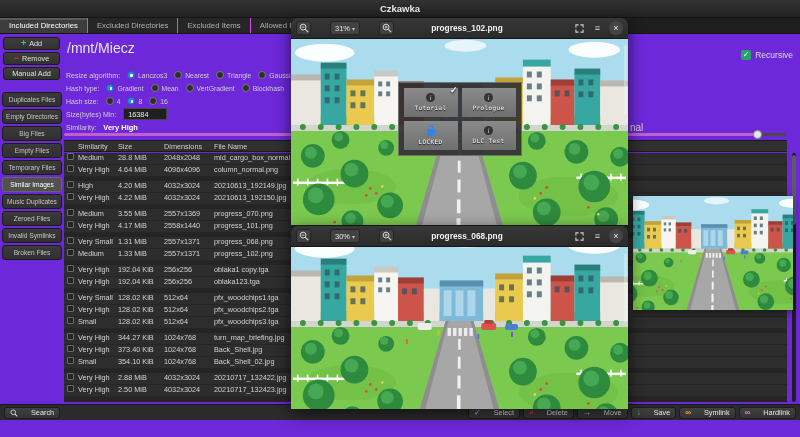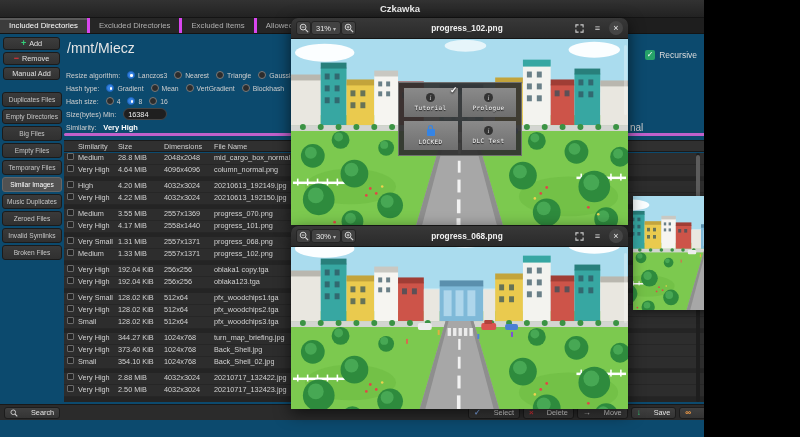--- a/index.html
+++ b/index.html
@@ -1,41 +1,41 @@
 <!DOCTYPE html>
 <html><head>
 <meta charset="utf-8">
 <style>
 *{margin:0;padding:0;box-sizing:border-box}
 html,body{width:800px;height:437px}
 body{background:#000;font-family:"Liberation Sans",sans-serif}
 button{font:inherit;color:inherit;background:none;border:none}
-#app{position:relative;width:704px;height:437px;background:#0c4a6e;overflow:hidden;color:#d6d6d6}
+#app{position:relative;width:800px;height:437px;background:#6d28d9;overflow:hidden;color:#d6d6d6}
 .titlebar{position:absolute;left:0;top:0;width:800px;height:18px;background:linear-gradient(#323232,#222);border-bottom:1px solid #141414;display:flex;align-items:center;justify-content:center;font-size:9.5px;font-weight:700;color:#ededed}
 .tabbar{position:absolute;left:0;top:18px;width:800px;height:16px;background:#1e1e1e;border-bottom:1px solid #141414;display:flex}
-.tab{padding:0 9px;display:flex;align-items:center;font-size:7.8px;color:#b0b0b0;background:#262626;border-right:3px solid #d946ef;white-space:nowrap}
+.tab{padding:0 9px;display:flex;align-items:center;font-size:7.8px;color:#b0b0b0;background:#262626;border-right:1px solid #d946ef;white-space:nowrap}
 .tab.active{background:#3c3c3c;color:#fff;box-shadow:inset 0 2px 0 #5a5a5a}
 .small-btn{position:absolute;left:3px;width:57px;height:13px;background:linear-gradient(#3d3d3d,#323232);border:1px solid #1b1b1b;border-radius:3px;display:flex;align-items:center;justify-content:center;gap:3px;font-size:7.3px;color:#e0e0e0;white-space:nowrap}
 #btn-add{top:37px}#btn-remove{top:52px}#btn-manual-add{top:67px}
 .plus-ic{color:#33d17a;font-weight:700;font-size:9px;line-height:1}
 .minus-ic{color:#ed333b;font-weight:700;font-size:9px;line-height:1}
 .dir-path{position:absolute;left:67px;top:40px;font-size:14px;color:#e6e6e6}
 .recursive-row{position:absolute;right:7px;top:50px;display:flex;align-items:center;gap:4px;font-size:8.5px;color:#ddd}
 .cb-checked{width:10px;height:10px;border-radius:2px;background:#26a269;color:#fff;font-size:8px;display:flex;align-items:center;justify-content:center;line-height:1}
 #sidebar{position:absolute;left:2px;top:92px;width:60px}
 .side-item{width:60px;height:15px;margin-bottom:2px;background:linear-gradient(#3a3a3a,#303030);border:1px solid #1b1b1b;border-radius:3px;display:flex;align-items:center;justify-content:center;font-size:6.6px;color:#c6c6c6;white-space:nowrap;overflow:hidden}
 .side-item.active{background:#515151;color:#fff;border-color:#666}
 .set-row{position:absolute;left:66px;display:flex;align-items:center;height:12px;white-space:nowrap;font-size:7px;color:#cfcfcf;gap:7px}
 .set-label{font-size:7px;color:#cfcfcf}
 #row-resize{top:69px}#row-hashtype{top:82px}#row-hashsize{top:95px}#row-size{top:108px}#row-similarity{top:121px}
 .opt{display:inline-flex;align-items:center;gap:3px;font-size:6.8px}
 .radio{width:8px;height:8px;border-radius:50%;border:1px solid #7a7a7a;background:#2c2c2c;position:relative;flex:none}
 .radio.sel{background:#3584e4;border-color:#1c62b9}
 .radio.sel::after{content:"";position:absolute;left:2.2px;top:2.2px;width:2.6px;height:2.6px;border-radius:50%;background:#fff}
-.entry-val{min-width:44px;height:12px;background:#1f1f1f;border:1px solid #454545;border-radius:6px;display:inline-flex;align-items:center;padding:0 4px;color:#eee;font-size:7.3px}
+.entry-val{min-width:44px;height:12px;background:#1f1f1f;border:1px solid #454545;border-radius:1px;display:inline-flex;align-items:center;padding:0 4px;color:#eee;font-size:7.3px}
 .sim-val{font-weight:700;color:#fff;font-size:7.5px}
 .slider{position:absolute;left:64px;top:133px;width:722px;height:3px;background:#4a4a4a;border-radius:2px;z-index:1}
 .slider-fill{position:absolute;left:0;top:0;height:3px;width:96%;background:#c061cb;border-radius:2px}
 .slider-handle{position:absolute;left:calc(96% - 4px);top:-3px;width:9px;height:9px;border-radius:50%;background:#e6e6e6;border:1px solid #888}
 .frag{position:absolute;left:630px;top:122px;font-size:10px;color:#cfcfcf}
 .thead{position:absolute;left:64px;top:140px;width:723px;height:12px;background:#303030;border-top:1px solid #1a1a1a;border-bottom:1px solid #1a1a1a;display:flex;align-items:center;font-size:7.3px;color:#cfcfcf}
 .hc{flex:none;padding-left:2px}
 .hcb{width:12px}
 .c0{width:40px}.c1{width:46px}.c2{width:50px}.c3{flex:1}
 .tbody{position:absolute;left:64px;top:153px;width:723px;height:249px;overflow:hidden;background:#242424}
@@ -46,21 +46,21 @@
 .scrollbar{position:absolute;right:4px;top:153px;width:4px;height:249px;background:#1e1e1e;border-radius:2px;z-index:2}
 .scroll-thumb{position:absolute;left:0;top:2px;width:4px;height:70px;background:#5c5c5c;border-radius:2px}
 .bottombar{position:absolute;left:0;top:404px;width:800px;height:16px;background:#2b2b2b;border-top:1px solid #191919;display:flex;align-items:center;justify-content:space-between;padding:0 4px}
 .action-btn{height:12px;padding:0 5px;background:linear-gradient(#404040,#343434);border:1px solid #1c1c1c;border-radius:3px;display:inline-flex;align-items:center;gap:13px;font-size:7.3px;color:#e4e4e4;white-space:nowrap}
 .right-actions{display:flex;gap:3px}
 .abtn-ic{font-size:8px;line-height:1;font-weight:700}
 .statusbar{position:absolute;left:0;top:420px;width:800px;height:17px;background:#1e1e1e;border-top:1px solid #141414;display:flex;align-items:center;justify-content:space-between;padding:0 6px;font-size:8px;color:#c9c9c9}
 .viewer{position:absolute;left:291px;width:337px;background:#121212;box-shadow:0 4px 16px rgba(0,0,0,.65);z-index:20;border-radius:7px 7px 0 0}
 #viewer1{top:18px;height:207px}
 #viewer2{top:226px;height:183px}
-.viewer-header{position:relative;height:21px;background:linear-gradient(#383838,#2a2a2a);border-bottom:1px solid #151515;border-radius:7px 7px 0 0;display:flex;align-items:center;gap:0;padding:0 5px}
+.viewer-header{position:relative;height:21px;background:linear-gradient(#383838,#2a2a2a);border-bottom:1px solid #151515;border-radius:7px 7px 0 0;display:flex;align-items:center;gap:19px;padding:0 5px}
 .vtitle{position:absolute;left:70px;right:55px;text-align:center;font-size:8.3px;font-weight:700;color:#f0f0f0;white-space:nowrap;overflow:hidden;pointer-events:none}
 .zoombtn{width:15px;height:14px;border-radius:3px;background:#424242;border:1px solid #242424;display:flex;align-items:center;justify-content:center;z-index:2}
 .zoomlevel{display:flex;align-items:center;gap:2px;height:14px;padding:0 4px;border-radius:3px;background:#424242;border:1px solid #242424;font-size:7.5px;color:#e8e8e8;z-index:2}
 .caret{font-size:6px;color:#bbb}
 .hdr-right{margin-left:auto;display:flex;align-items:center;gap:5px;z-index:2}
 .hbtn{display:flex;align-items:center;justify-content:center;width:13px;height:13px;color:#d8d8d8;font-size:9px}
 .circle-btn{width:14px;height:14px;border-radius:50%;background:#454545;display:flex;align-items:center;justify-content:center;font-size:9px;color:#e8e8e8}
 .viewer-content{position:absolute;left:0;top:21px;right:0;bottom:0;overflow:hidden;background:#7cc94f}
 .scene-holder{position:absolute;inset:0}
 .scene-holder svg{width:100%;height:100%;display:block}

